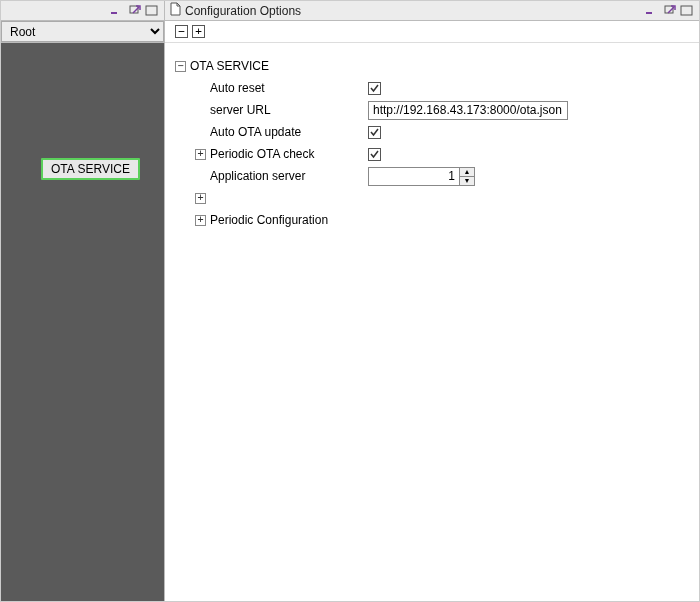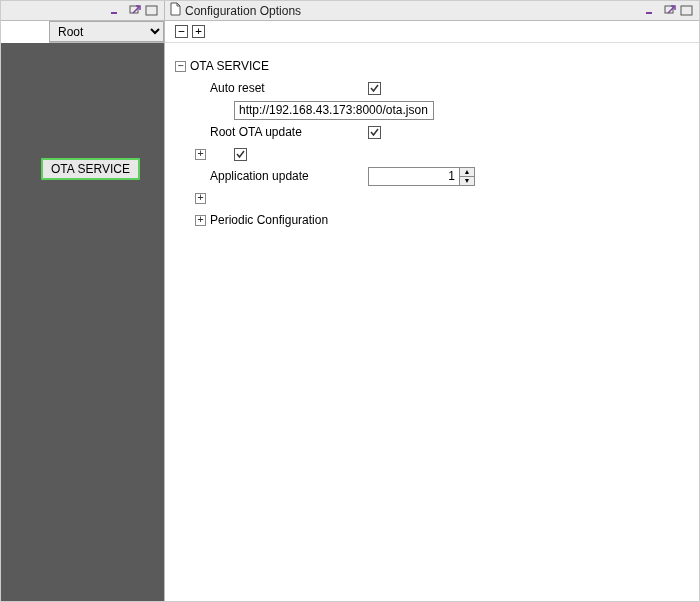--- a/index.html
+++ b/index.html
@@ -50,21 +50,20 @@
     width: 16px;
     height: 14px;
     cursor: pointer;
   }
   .combo {
     height: 22px;
     border-bottom: 1px solid #bbb;
     background: #ececec;
     display: flex;
     align-items: center;
-    margin-left: 48px;
   }
   .combo select {
     width: 100%;
     height: 100%;
     border: 1px solid #aaa;
     background: #ececec;
     font-size: 12px;
     padding: 0 4px;
   }
   .left-body {
@@ -287,51 +286,53 @@
           <span class="checkbox">
             <svg viewBox="0 0 11 11">
                 <path d="M2 5 L4.5 8 L9 2" stroke="#333" stroke-width="1.5" fill="none"></path>
               </svg>
           </span>
         </span>
       </div>
 
       <div class="tree-row indent1">
         <span class="toggle-placeholder"></span>
+        <span class="row-label">server URL</span>
         <span class="row-control">
           <input class="text-field" type="text" value="http://192.168.43.173:8000/ota.json" style="">
         </span>
       </div>
 
       <div class="tree-row indent1">
         <span class="toggle-placeholder"></span>
-        <span class="row-label">Root OTA update</span>
+        <span class="row-label">Auto OTA update</span>
         <span class="row-control">
           <span class="checkbox">
             <svg viewBox="0 0 11 11">
                 <path d="M2 5 L4.5 8 L9 2" stroke="#333" stroke-width="1.5" fill="none"></path>
               </svg>
           </span>
         </span>
       </div>
 
       <div class="tree-row indent1">
         <span class="toggle">+</span>
+        <span class="row-label">Periodic OTA check</span>
         <span class="row-control">
           <span class="checkbox">
             <svg viewBox="0 0 11 11">
                 <path d="M2 5 L4.5 8 L9 2" stroke="#333" stroke-width="1.5" fill="none"></path>
               </svg>
           </span>
         </span>
       </div>
 
       <div class="tree-row indent1">
         <span class="toggle-placeholder"></span>
-        <span class="row-label">Application update</span>
+        <span class="row-label">Application server</span>
         <span class="row-control">
           <span class="spinner">
             <input type="text" value="1" style="">
             <span class="spin-btns">
               <div>▲</div>
               <div>▼</div>
             </span>
           </span>
         </span>
       </div>

